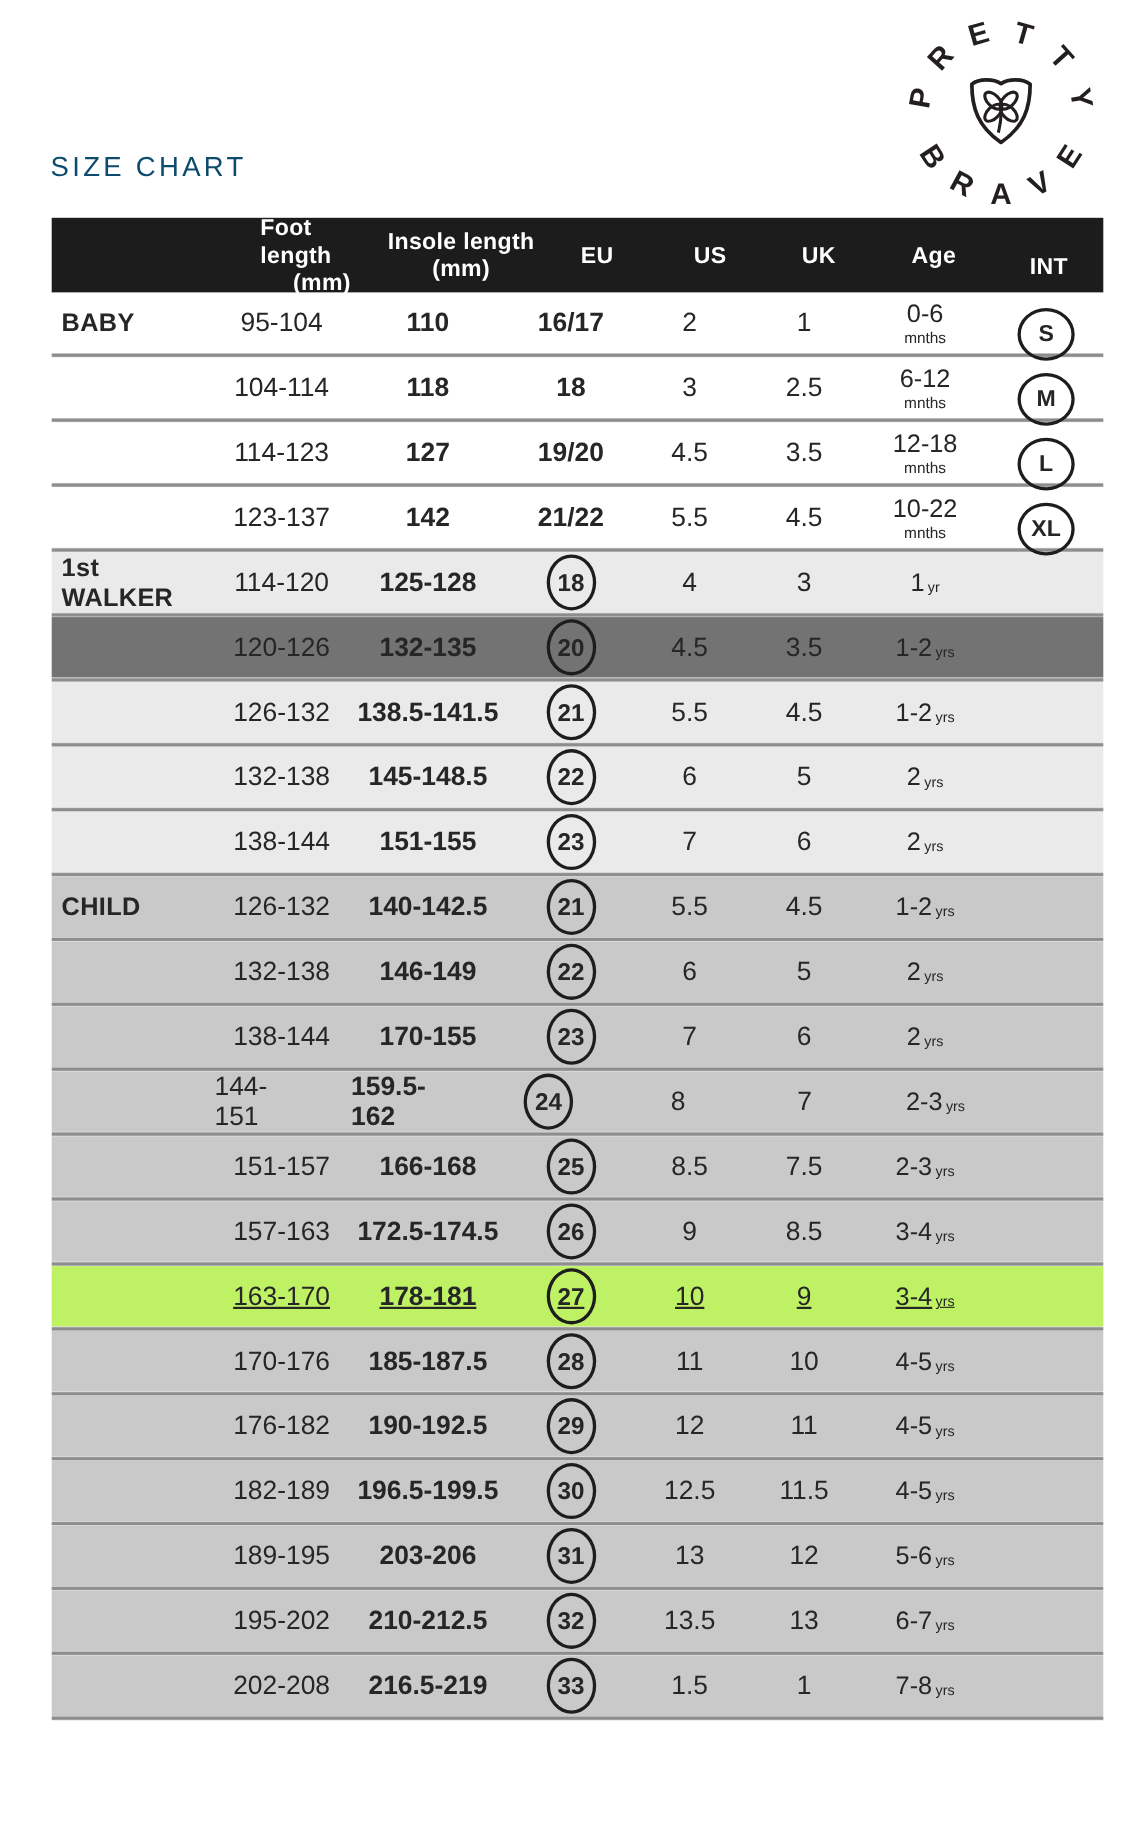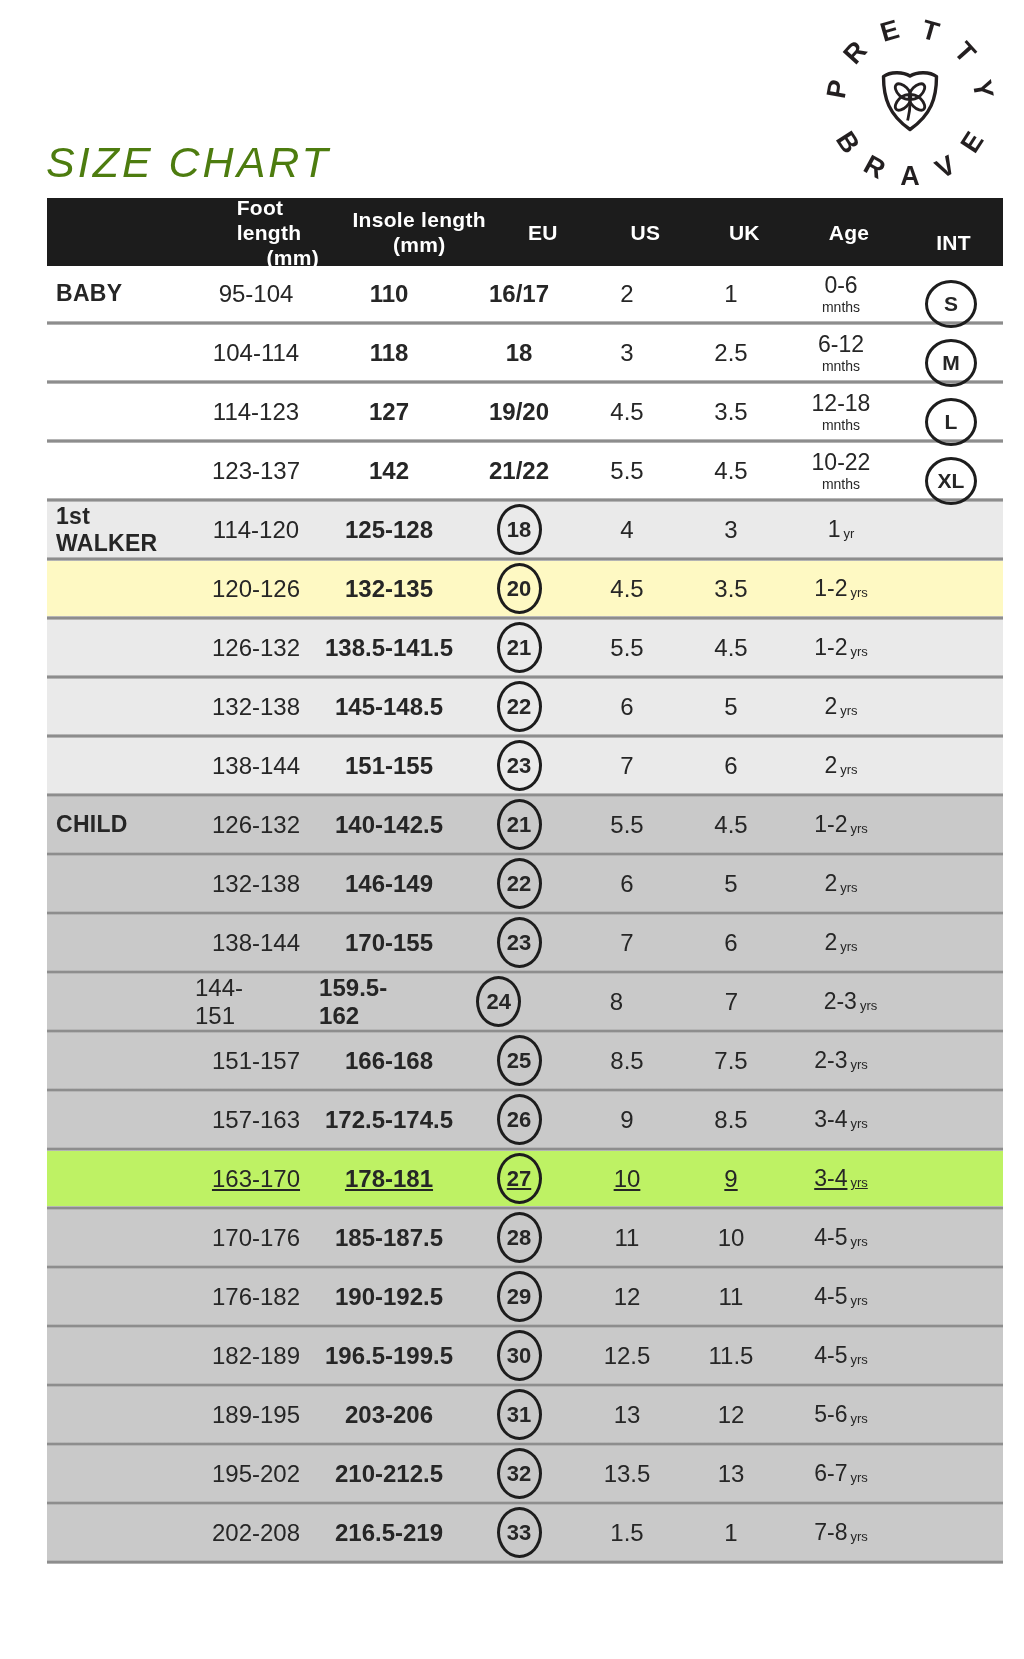--- a/index.html
+++ b/index.html
@@ -1,20 +1,20 @@
 <!DOCTYPE html>
 <html><head>
 <meta charset="utf-8">
 <style>
   html,body{margin:0;padding:0;background:#ffffff;}
   body{width:1024px;height:1659px;position:relative;overflow:hidden;
        font-family:"Liberation Sans",sans-serif;-webkit-font-smoothing:antialiased;}
 
-  .page-title{position:absolute;left:46px;top:138px;font-size:43px;font-weight:500;
-              letter-spacing:3px;color:#4d7c0f;font-style:italic;}
+  .page-title{position:absolute;left:46px;top:138px;font-size:25px;font-weight:500;
+              letter-spacing:3px;color:#0c4a6e;}
 
   .logo{position:absolute;left:806px;top:-2px;width:208px;height:208px;}
   .logo text{font-family:"Liberation Sans",sans-serif;font-weight:700;font-size:27px;fill:#231f20;}
 
   .size-table{position:absolute;left:47px;top:198px;width:956px;}
 
   .thead{display:flex;align-items:center;background:#1c1c1c;height:68px;color:#ffffff;padding-left:47px;}
   .th{display:flex;flex-direction:column;align-items:center;justify-content:center;
       font-weight:700;font-size:21px;line-height:25px;letter-spacing:.3px;}
 
@@ -241,21 +241,21 @@
         </div>
         <div class="cell c6">
           <div class="age-inline">
             <span class="age-val">1</span>
             <span class="age-unit-inline">yr</span>
           </div>
         </div>
         <div class="cell c7"></div>
       </div>
       <div class="divider"></div>
-      <div class="row" style="background: #fef9c3;">
+      <div class="row" style="background: #737373;">
         <div class="cell c0 cat">
           <span></span>
         </div>
         <div class="cell c1">
           <span>120-126</span>
         </div>
         <div class="cell c2">
           <span class="bold">132-135</span>
         </div>
         <div class="cell c3">

